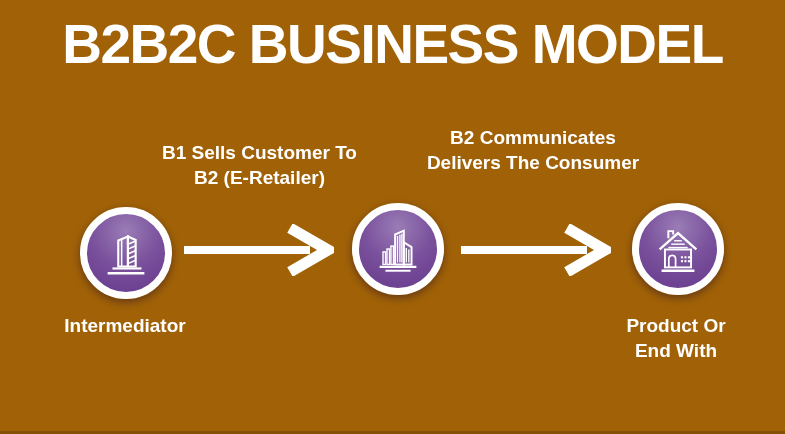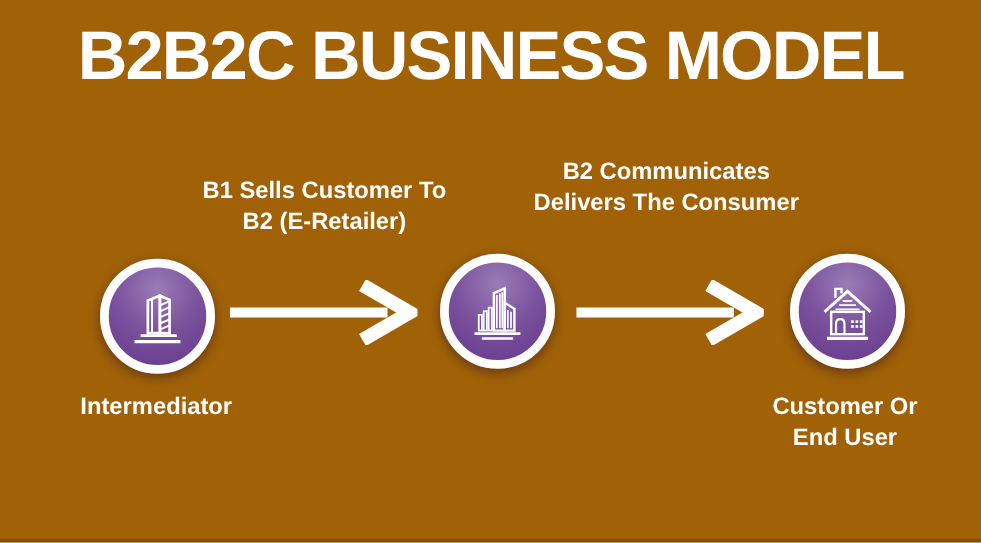--- a/index.html
+++ b/index.html
@@ -146,17 +146,17 @@
       </g>
     </svg>
   </div>
 
   <div class="flow-label node-label-1">
     <div>Intermediator</div>
   </div>
 
 
   <div class="flow-label node-label-3">
-    <div>Customer Or</div>
-    <div>End User</div>
+    <div>Product Or</div>
+    <div>End With</div>
   </div>
 
 </div>
 
 </body></html>

